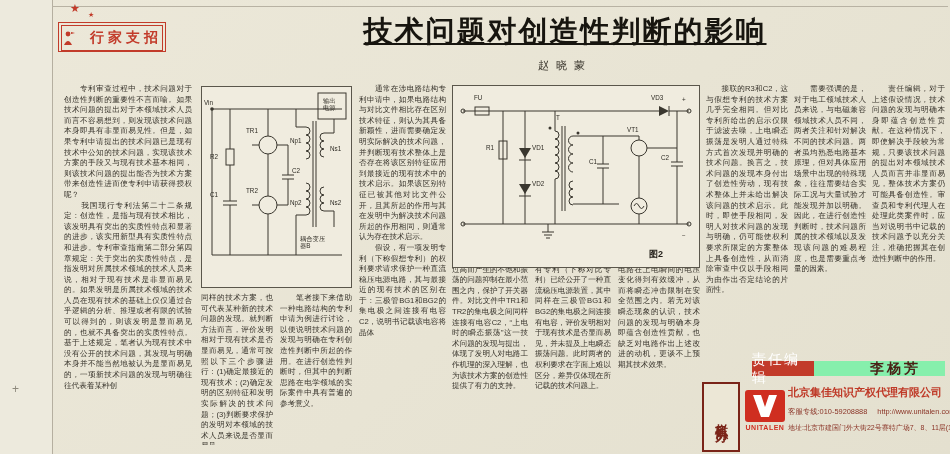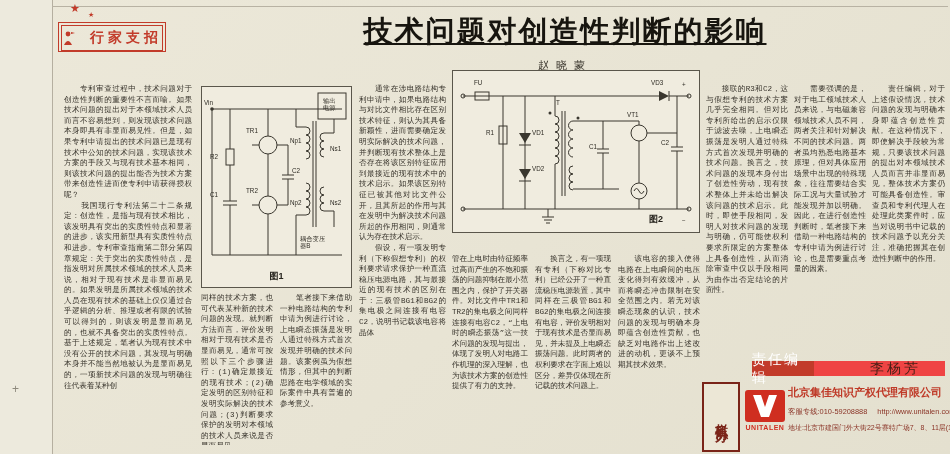--- a/index.html
+++ b/index.html
@@ -23,36 +23,36 @@
   .star1{position:absolute;left:70px;top:2px;font-size:11px;color:#c23b2a;}
   .star2{position:absolute;left:88px;top:11px;font-size:7px;color:#c23b2a;}
   .headline{position:absolute;left:300px;top:12px;width:530px;text-align:center;
     font-size:29px;font-weight:bold;color:#17150f;letter-spacing:2px;text-decoration:underline;}
   .byline{position:absolute;left:300px;top:58px;width:530px;text-align:center;
     font-size:11px;letter-spacing:7px;color:#3c382f;}
 
   
   .col{position:absolute;font-size:7.6px;line-height:10.6px;text-align:justify;
     color:#37332b;white-space:pre-wrap;overflow:hidden;
-    font-family:Liberation Mono, monospace;}
+    font-family:Liberation Sans, sans-serif;}
 
   
   .fig{position:absolute;background:#f0ecdf;border:1px solid #5a564b;box-sizing:border-box;}
   .fig svg{position:absolute;left:0;top:0;}
   .fig path,.fig rect,.fig circle{stroke:#3a372f;fill:none;stroke-width:1;}
   .fig .filled{fill:#3a372f;stroke:none;}
   .flabel{position:absolute;font-size:6.3px;line-height:7px;color:#2e2b24;white-space:nowrap;}
   .fwrap{white-space:normal;}
   .fig-caption{position:absolute;font-size:9px;font-weight:bold;color:#26231d;}
   .cap-center{left:0;right:0;bottom:4px;text-align:center;}
   .editor-bar{position:absolute;left:752px;top:361px;width:193px;height:15px;display:flex;font-size:14px;}
   .editor-label{background:#c23b2a;color:#fff;width:62px;display:flex;align-items:center;
     justify-content:center;letter-spacing:2px;}
-  .editor-name{flex:1;background:#ef4444;color:#4a2016;display:flex;align-items:center;
-    justify-content:center;letter-spacing:3px;font-weight:normal;padding-left:32px;}
+  .editor-name{flex:1;background:#86efac;color:#4a2016;display:flex;align-items:center;
+    justify-content:center;letter-spacing:3px;font-weight:bold;padding-left:32px;}
   .company{position:absolute;left:788px;top:385px;width:160px;font-size:11px;font-weight:bold;
     color:#bf3a28;white-space:nowrap;}
   .contact1{position:absolute;left:788px;top:407px;font-size:7.4px;color:#8a3326;display:flex;gap:10px;white-space:nowrap;}
   .contact2{position:absolute;left:788px;top:423px;font-size:7px;color:#8a3326;white-space:nowrap;}
   .logo-block{position:absolute;left:744px;top:390px;width:42px;text-align:center;}
   .logo-square{width:40px;height:32px;background:#cf2e20;border-radius:3px;margin:0 auto;}
   .logo-word{font-size:7px;font-weight:bold;color:#cf2e20;letter-spacing:0.5px;margin-top:2px;}
   .column-box{position:absolute;left:702px;top:382px;width:38px;height:70px;
     border:2px solid #7a2418;background:#ece7d6;box-sizing:border-box;
     display:flex;align-items:center;justify-content:center;}
@@ -77,28 +77,28 @@
     </svg>
     <span class="badge-text">行家支招</span>
   </div>
 </div>
 <div class="headline">技术问题对创造性判断的影响</div>
 <div class="byline">赵晓蒙</div>
 
 <div class="col" style="left:64px;top:84px;width:128px;height:362px">　　专利审查过程中，技术问题对于创造性判断的重要性不言而喻。如果技术问题的提出对于本领域技术人员而言不容易想到，则发现该技术问题本身即具有非显而易见性。但是，如果专利申请提出的技术问题已是现有技术中公知的技术问题，实现该技术方案的手段又与现有技术基本相同，则该技术问题的提出能否为技术方案带来创造性进而使专利申请获得授权呢？
 　　我国现行专利法第二十二条规定：创造性，是指与现有技术相比，该发明具有突出的实质性特点和显著的进步，该实用新型具有实质性特点和进步。专利审查指南第二部分第四章规定：关于突出的实质性特点，是指发明对所属技术领域的技术人员来说，相对于现有技术是非显而易见的。如果发明是所属技术领域的技术人员在现有技术的基础上仅仅通过合乎逻辑的分析、推理或者有限的试验可以得到的，则该发明是显而易见的，也就不具备突出的实质性特点。基于上述规定，笔者认为现有技术中没有公开的技术问题，其发现与明确本身并不能当然地被认为是显而易见的，一项新技术问题的发现与明确往往代表着某种创</div>
 <div class="col" style="left:201px;top:293px;width:72px;height:152px">同样的技术方案，也可代表某种新的技术问题的发现。就判断方法而言，评价发明相对于现有技术是否显而易见，通常可按照以下三个步骤进行：(1)确定最接近的现有技术；(2)确定发明的区别特征和发明实际解决的技术问题；(3)判断要求保护的发明对本领域的技术人员来说是否显而易见。</div>
-<div class="col" style="left:280px;top:293px;width:72px;height:152px">　　笔者接下来借助一种电路结构的专利申请为例进行讨论，上电瞬态振荡是发明人通过特殊方式首次发现并明确的技术问题。该案例虽为假想情形，但其中的判断思路在电学领域的实际案件中具有普遍的参考意义。</div>
+<div class="col" style="left:280px;top:293px;width:72px;height:152px">　　笔者接下来借助一种电路结构的专利申请为例进行讨论，以便说明技术问题的发现与明确在专利创造性判断中所起的作用。在进行创造性判断时，但其中的判断思路在电学领域的实际案件中具有普遍的参考意义。</div>
 <div class="col" style="left:359px;top:84px;width:87px;height:362px">　　通常在涉电路结构专利申请中，如果电路结构与对比文件相比存在区别技术特征，则认为其具备新颖性，进而需要确定发明实际解决的技术问题，并判断现有技术整体上是否存在将该区别特征应用到最接近的现有技术中的技术启示。如果该区别特征已被其他对比文件公开，且其所起的作用与其在发明中为解决技术问题所起的作用相同，则通常认为存在技术启示。
 　　假设，有一项发明专利（下称假想专利）的权利要求请求保护一种直流稳压电源电路，其与最接近的现有技术的区别在于：三极管BG1和BG2的集电极之间连接有电容C2，说明书记载该电容将晶体</div>
 <div class="col" style="left:452px;top:254px;width:76px;height:192px">管在上电时由特征频率过高而产生的不饱和振荡的问题抑制在最小范围之内，保护了开关器件。对比文件中TR1和TR2的集电极之间同样连接有电容C2，“上电时的瞬态振荡”这一技术问题的发现与提出，体现了发明人对电路工作机理的深入理解，也为该技术方案的创造性提供了有力的支持。</div>
 <div class="col" style="left:535px;top:254px;width:76px;height:192px">　　换言之，有一项现有专利（下称对比专利）已经公开了一种直流稳压电源装置，其中同样在三极管BG1和BG2的集电极之间连接有电容，评价发明相对于现有技术是否显而易见，并未提及上电瞬态振荡问题。此时两者的权利要求在字面上难以区分，差异仅体现在所记载的技术问题上。</div>
 <div class="col" style="left:618px;top:254px;width:82px;height:192px">　　该电容的接入使得电路在上电瞬间的电压变化得到有效缓冲，从而将瞬态冲击限制在安全范围之内。若无对该瞬态现象的认识，技术问题的发现与明确本身即蕴含创造性贡献，也缺乏对电路作出上述改进的动机，更谈不上预期其技术效果。</div>
 <div class="col" style="left:706px;top:84px;width:82px;height:292px">　　接联的R3和C2，这与假想专利的技术方案几乎完全相同。但对比专利所给出的启示仅限于滤波去噪，上电瞬态振荡是发明人通过特殊方式首次发现并明确的技术问题。换言之，技术问题的发现本身付出了创造性劳动，现有技术整体上并未给出解决该问题的技术启示。此时，即使手段相同，发明人对技术问题的发现与明确，仍可能使权利要求所限定的方案整体上具备创造性，从而消除审查中仅以手段相同为由作出否定结论的片面性。</div>
-<div class="col" style="left:794px;top:84px;width:72px;height:268px">　　需要强调的是，对于电工领域技术人员来说，与电磁兼容领域技术人员不同，两者关注和针对解决不同的技术问题。两者虽均熟悉电路基本原理，但对具体应用场景中出现的特殊现象，往往需要结合实际工况与大量试验才能发现并加以明确。因此，在进行创造性判断时，笔者接下来借助一种电路结构的专利申请为例进行讨论，也是需要重点考量的因素。</div>
+<div class="col" style="left:794px;top:84px;width:72px;height:268px">　　需要强调的是，对于电工领域技术人员来说，与电磁兼容领域技术人员不同，两者关注和针对解决不同的技术问题。两者虽均熟悉电路基本原理，但对具体应用场景中出现的特殊现象，往往需要结合实际工况与大量试验才能发现并加以明确。因此，在进行创造性判断时，技术问题所属的技术领域以及发现该问题的难易程度，也是需要重点考量的因素。</div>
 <div class="col" style="left:872px;top:84px;width:73px;height:268px">　　责任编辑，对于上述假设情况，技术问题的发现与明确本身即蕴含创造性贡献。在这种情况下，即使解决手段较为常规，只要该技术问题的提出对本领域技术人员而言并非显而易见，整体技术方案仍可能具备创造性。审查员和专利代理人在处理此类案件时，应当对说明书中记载的技术问题予以充分关注，准确把握其在创造性判断中的作用。</div>
 
 <div class="fig" style="left:201px;top:86px;width:151px;height:202px">
   <svg width="151" height="202" viewBox="0 0 151 202">
     <path d="M10,22 H140"></path>
     <path d="M10,22 V168 M10,168 H140"></path>
     <circle class="filled" cx="10" cy="22" r="1.8"></circle>
     <path d="M28,22 V62 M28,78 V114 M28,118 V168"></path>
     <rect x="24" y="62" width="8" height="16"></rect>
     <path d="M21,114 H35 M21,118 H35"></path>
@@ -121,24 +121,23 @@
   <span class="flabel" style="left:8px;top:104px">C1</span>
   <span class="flabel" style="left:44px;top:40px">TR1</span>
   <span class="flabel" style="left:44px;top:100px">TR2</span>
   <span class="flabel" style="left:90px;top:80px">C2</span>
   <span class="flabel" style="left:88px;top:50px">Np1</span>
   <span class="flabel" style="left:88px;top:112px">Np2</span>
   <span class="flabel" style="left:128px;top:58px">Ns1</span>
   <span class="flabel" style="left:128px;top:112px">Ns2</span>
   <span class="flabel fwrap" style="left:121px;top:10px;width:14px">输出电源</span>
   <span class="flabel fwrap" style="left:98px;top:148px;width:28px">耦合变压器B</span>
-  <div class="fig-caption cap-center">图1</div>
-</div>
-
-<div class="fig" style="left:452px;top:70px;width:248px;height:163px">
+</div>
+
+<div class="fig" style="left:452px;top:85px;width:248px;height:183px">
   <svg width="248" height="163" viewBox="0 0 248 163">
     <path d="M10,25 H206 M216,25 H236 M10,138 H236"></path>
     <circle cx="10" cy="25" r="2"></circle>
     <circle cx="10" cy="138" r="2"></circle>
     <rect x="22" y="21" width="14" height="8"></rect>
     <path d="M50,25 V138"></path>
     <rect x="46" y="55" width="8" height="18"></rect>
     <path d="M72,25 V138"></path>
     <polygon class="filled" points="66,62 78,62 72,72"></polygon>
     <path d="M66,74 H78"></path>

